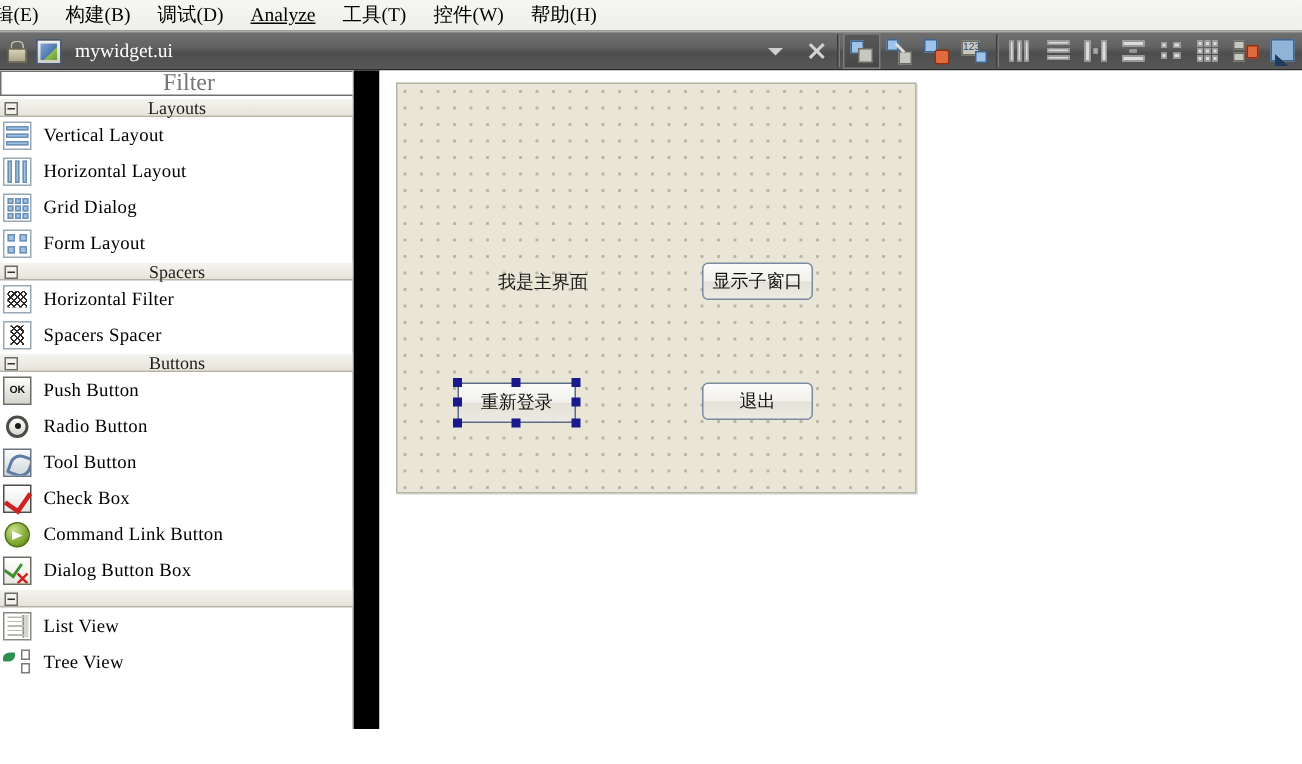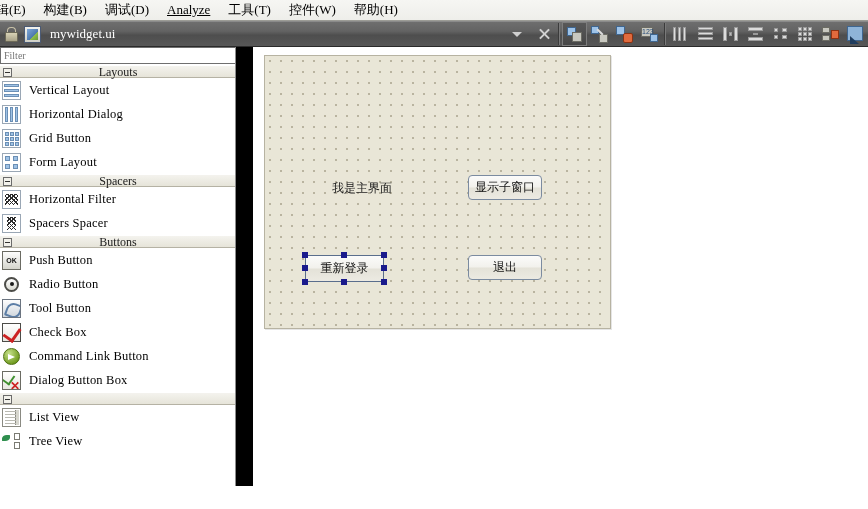--- a/index.html
+++ b/index.html
@@ -96,21 +96,21 @@
     overflow:hidden;
   }
   .filterwrap{
     position:absolute;left:0;top:0;width:252px;height:17px;
     box-sizing:border-box;
     border:1px solid #6f6f6f;background:#ffffff;
   }
   .filterwrap input{
     border:0;outline:0;width:100%;height:100%;box-sizing:border-box;
     padding:0 3px;background:transparent;
-    font-family:"Liberation Serif", serif;font-size:10px;color:#1d4ed8;
+    font-family:"Liberation Serif", serif;font-size:16px;color:#1d4ed8;text-align:center;
   }
   .wlist{position:absolute;left:0;top:18px;width:236px;bottom:0;overflow:hidden;}
   .grouphdr{
     height:13px;line-height:13px;
     background:linear-gradient(#f4f3ee,#e6e4d9);
     border-top:1px solid #ffffff;border-bottom:1px solid #b5b2a4;
     position:relative;text-align:center;
     font-family:"Liberation Serif", serif;font-size:12px;color:#1a1a1a;
     box-sizing:border-box;
   }
@@ -416,35 +416,35 @@
             <i style="top:12px;"></i>
         </div>
         <div class="lbl">Vertical Layout</div>
       </div>
       <div class="wrow">
         <div class="wicon i-hlayout">
           <i style="left:2px;"></i>
             <i style="left:7px;"></i>
             <i style="left:12px;"></i>
         </div>
-        <div class="lbl">Horizontal Dialog</div>
+        <div class="lbl">Horizontal Layout</div>
       </div>
       <div class="wrow">
         <div class="wicon i-grid">
           <i style="left:2px;top:2px;"></i>
             <i style="left:7px;top:2px;"></i>
             <i style="left:12px;top:2px;"></i>
           <i style="left:2px;top:7px;"></i>
             <i style="left:7px;top:7px;"></i>
             <i style="left:12px;top:7px;"></i>
           <i style="left:2px;top:12px;"></i>
             <i style="left:7px;top:12px;"></i>
             <i style="left:12px;top:12px;"></i>
         </div>
-        <div class="lbl">Grid Button</div>
+        <div class="lbl">Grid Dialog</div>
       </div>
       <div class="wrow">
         <div class="wicon i-form">
           <i style="left:2px;top:2px;"></i>
             <i style="left:10px;top:2px;"></i>
           <i style="left:2px;top:10px;"></i>
             <i style="left:10px;top:10px;"></i>
         </div>
         <div class="lbl">Form Layout</div>
       </div>

